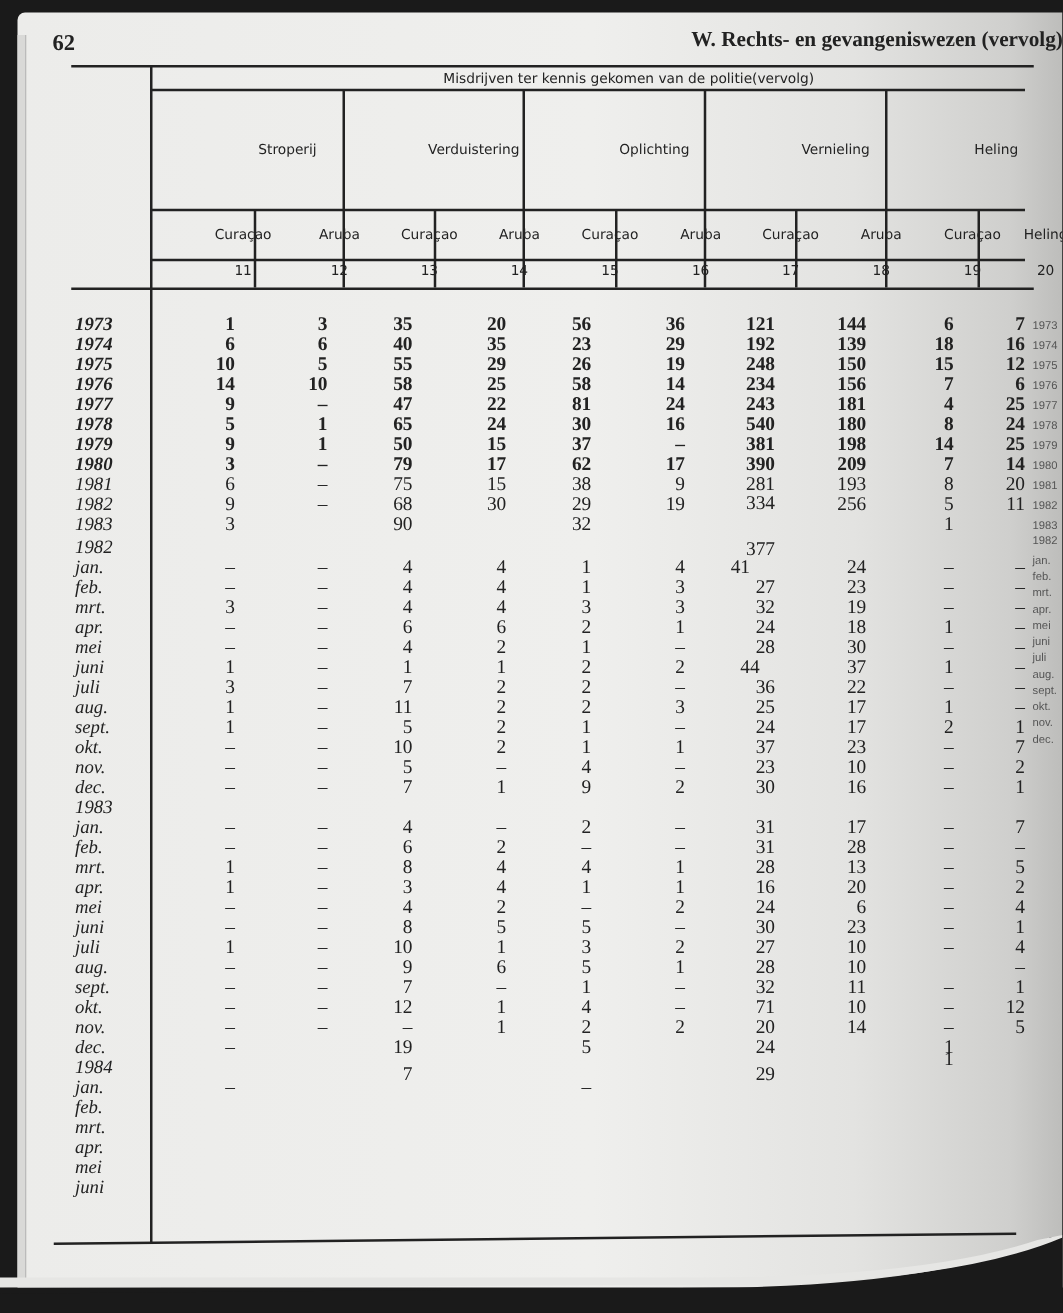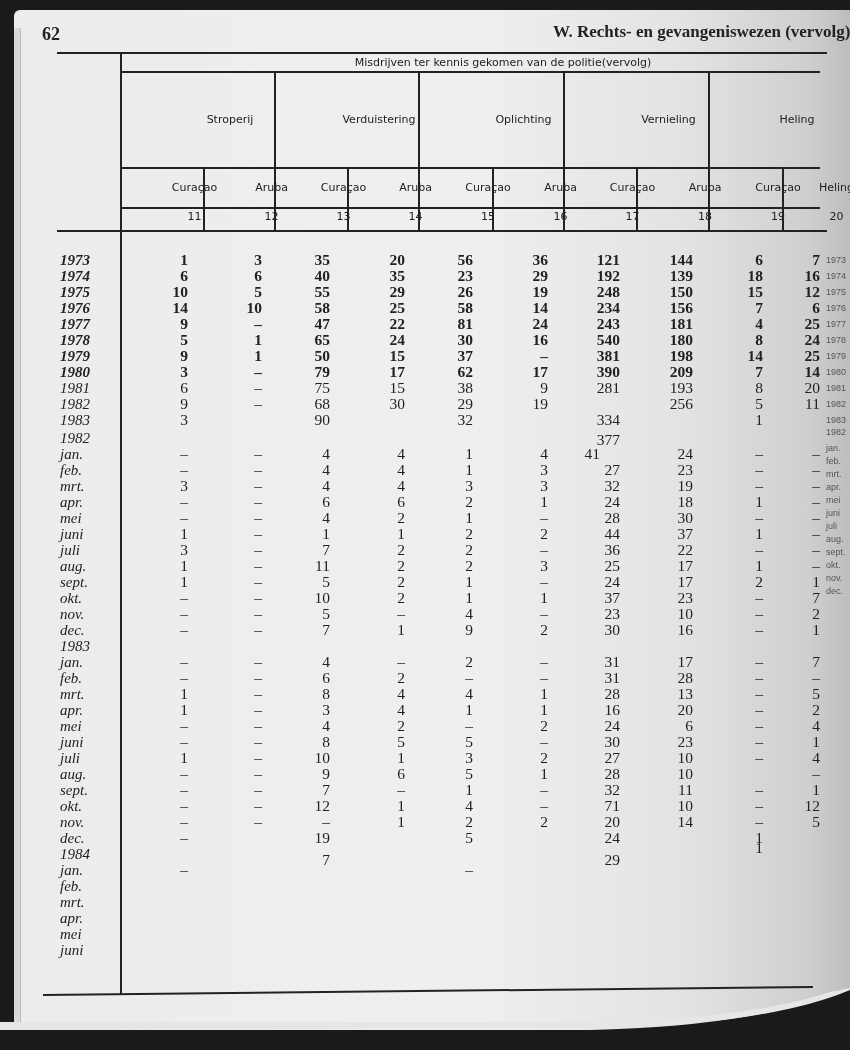--- a/index.html
+++ b/index.html
@@ -155,21 +155,21 @@
     <div class="cell" style="left:580px;width:40px;top:252px;font-weight:bold;">121</div>
     <div class="cell" style="left:580px;width:40px;top:268px;font-weight:bold;">192</div>
     <div class="cell" style="left:580px;width:40px;top:284px;font-weight:bold;">248</div>
     <div class="cell" style="left:580px;width:40px;top:300px;font-weight:bold;">234</div>
     <div class="cell" style="left:580px;width:40px;top:316px;font-weight:bold;">243</div>
     <div class="cell" style="left:580px;width:40px;top:332px;font-weight:bold;">540</div>
     <div class="cell" style="left:580px;width:40px;top:348px;font-weight:bold;">381</div>
     <div class="cell" style="left:580px;width:40px;top:364px;font-weight:bold;">390</div>
     <div class="cell" style="left:580px;width:40px;top:380px;font-weight:normal;">281</div>
     <div class="cell" style="left:580px;width:40px;top:396px;font-weight:normal;margin-top:36px;">377</div>
-    <div class="cell" style="left:580px;width:40px;top:412px;font-weight:normal;">334</div>
+    <div class="cell" style="left:580px;width:40px;top:395px;font-weight:normal;">334</div>
     <div class="cell" style="left:653px;width:40px;top:252px;font-weight:bold;">144</div>
     <div class="cell" style="left:653px;width:40px;top:268px;font-weight:bold;">139</div>
     <div class="cell" style="left:653px;width:40px;top:284px;font-weight:bold;">150</div>
     <div class="cell" style="left:653px;width:40px;top:300px;font-weight:bold;">156</div>
     <div class="cell" style="left:653px;width:40px;top:316px;font-weight:bold;">181</div>
     <div class="cell" style="left:653px;width:40px;top:332px;font-weight:bold;">180</div>
     <div class="cell" style="left:653px;width:40px;top:348px;font-weight:bold;">198</div>
     <div class="cell" style="left:653px;width:40px;top:364px;font-weight:bold;">209</div>
     <div class="cell" style="left:653px;width:40px;top:380px;font-weight:normal;">193</div>
     <div class="cell" style="left:653px;width:40px;top:396px;font-weight:normal;">256</div>
@@ -279,21 +279,21 @@
     <div class="cell" style="left:508px;width:40px;top:558px;">3</div>
     <div class="cell" style="left:508px;width:40px;top:574px;">–</div>
     <div class="cell" style="left:508px;width:40px;top:590px;">1</div>
     <div class="cell" style="left:508px;width:40px;top:606px;">–</div>
     <div class="cell" style="left:508px;width:40px;top:622px;">2</div>
     <div class="cell" style="left:560px;width:40px;top:446px;">41</div>
     <div class="cell" style="left:580px;width:40px;top:462px;">27</div>
     <div class="cell" style="left:580px;width:40px;top:478px;">32</div>
     <div class="cell" style="left:580px;width:40px;top:494px;">24</div>
     <div class="cell" style="left:580px;width:40px;top:510px;">28</div>
-    <div class="cell" style="left:580px;width:40px;top:526px;">44</div>
+    <div class="cell" style="left:580px;width:40px;top:526px;text-align:center;">44</div>
     <div class="cell" style="left:580px;width:40px;top:542px;">36</div>
     <div class="cell" style="left:580px;width:40px;top:558px;">25</div>
     <div class="cell" style="left:580px;width:40px;top:574px;">24</div>
     <div class="cell" style="left:580px;width:40px;top:590px;">37</div>
     <div class="cell" style="left:580px;width:40px;top:606px;">23</div>
     <div class="cell" style="left:580px;width:40px;top:622px;">30</div>
     <div class="cell" style="left:653px;width:40px;top:446px;">24</div>
     <div class="cell" style="left:653px;width:40px;top:462px;">23</div>
     <div class="cell" style="left:653px;width:40px;top:478px;">19</div>
     <div class="cell" style="left:653px;width:40px;top:494px;">18</div>

